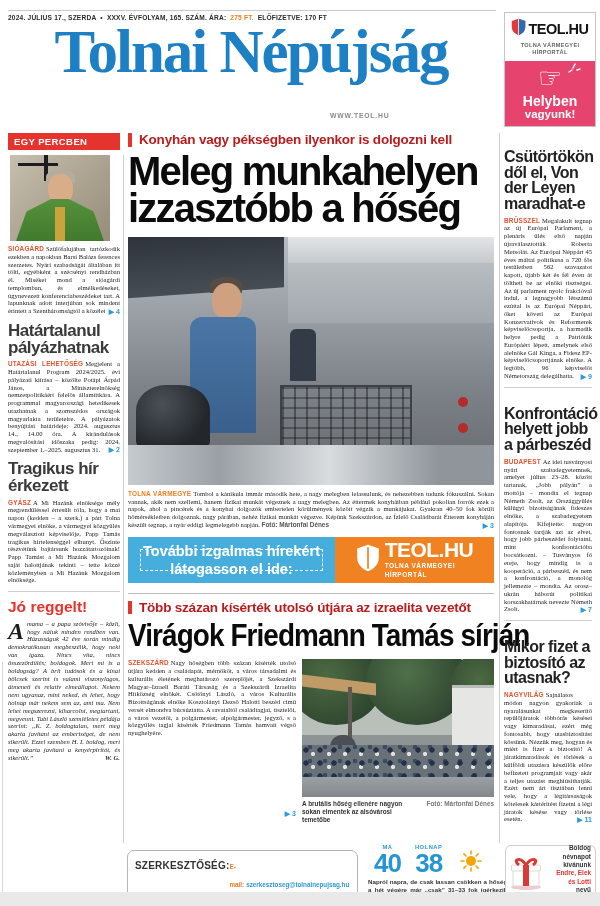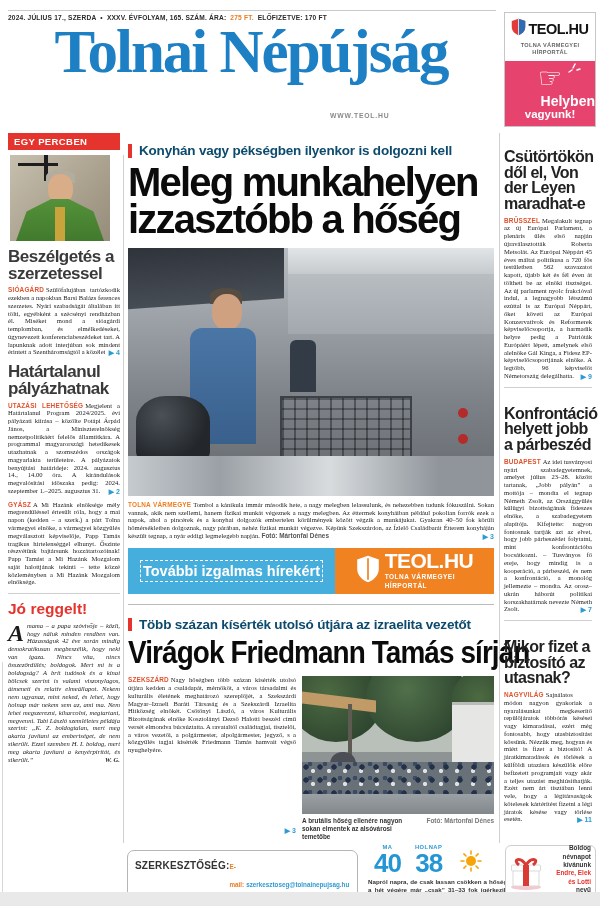--- a/index.html
+++ b/index.html
@@ -20,21 +20,21 @@
          box-sizing:border-box;display:flex;flex-direction:column;background:#fff;}
   .badge-top{padding:5px 2px 4px;}
   .brand-row{display:flex;align-items:center;justify-content:center;gap:2px;}
   .badge-brand{font:bold 14.5px/1 "Liberation Sans",sans-serif;color:#141414;letter-spacing:-.5px;}
   .badge-tag{margin-top:2px;text-align:center;font:bold 5.6px/1.3 "Liberation Sans",sans-serif;
              color:#666;letter-spacing:.3px;}
   .badge-promo{flex:1;background:#e6436f;color:#fff;text-align:center;padding-top:2px;}
   .hand-wrap{position:relative;height:31px;}
   .hand-glyph{font:27px/30px "DejaVu Sans",sans-serif;color:#fff;}
   .sparks{position:absolute;right:14px;top:-1px;}
-  .promo1{font:bold 14px/1.05 "Liberation Sans",sans-serif;text-align:right;}
+  .promo1{font:bold 14px/1.05 "Liberation Sans",sans-serif;}
   .promo2{font:bold 11.5px/1.15 "Liberation Sans",sans-serif;}
 
   
   .bt{font:400 6.6px/1.18 "Liberation Serif",serif;color:#1c1c1c;text-align:justify;
       position:relative;margin:0 0 6px;}
   .lead{font:bold 6.4px/1 "Liberation Sans",sans-serif;color:#e0532f;letter-spacing:.2px;margin-right:2px;}
   .lead-orange{color:#ef7d21;}
   .pr{position:absolute;right:0;bottom:0;background:#fff;padding-left:4px;
       font:bold 7px/1 "Liberation Sans",sans-serif;color:#2e9ad2;white-space:nowrap;}
   .credit{font:bold 6.4px "Liberation Sans",sans-serif;color:#555;}
@@ -47,22 +47,22 @@
                 background:linear-gradient(135deg,#c8c0ae,#a89f8d 60%,#968c7a);}
   .tL{font:bold 17px/.98 "Liberation Sans",sans-serif;color:#3a3a3a;letter-spacing:-.5px;margin:8px 0 4px;}
   .divL{border-top:1px solid #cfcfcf;margin:7px 0;}
   .good-title{font:bold 15.5px/1 "Liberation Sans",sans-serif;color:#e5332d;margin:5px 0 5px;}
   .good-body{font:italic 6.6px/1.2 "Liberation Serif",serif;color:#1c1c1c;text-align:justify;}
   .dropcap{float:left;font:italic bold 24px/20px "Liberation Serif",serif;margin:1px 3px 0 0;}
   .sig{float:right;font-weight:bold;font-style:italic;}
 
   
   .col-main{position:absolute;left:128px;top:131px;width:366px;}
-  .kicker{font:bold 13.5px/1 "Liberation Sans",sans-serif;color:#0c4a6e;border-left:4px solid #e5332d;
-          padding-left:7px;margin:13px 0 6px;letter-spacing:-.2px;white-space:nowrap;}
+  .kicker{font:bold 13.5px/1 "Liberation Sans",sans-serif;color:#b91c1c;border-left:4px solid #e5332d;
+          padding-left:7px;margin:2px 0 6px;letter-spacing:-.2px;white-space:nowrap;}
   .h-main{font:bold 40px/.93 "Liberation Sans",sans-serif;color:#0b0b0b;letter-spacing:-1.8px;margin:4px 0 10px;}
   .photo-kitchen{position:relative;width:366px;height:248px;overflow:hidden;
                  background:linear-gradient(180deg,#b9bdc2 0%,#9aa0a6 30%,#7e8389 60%,#64686d 100%);}
   .caption-main{margin-top:5px;}
   .banner{display:flex;height:46px;margin-top:8px;}
   .banner-blue{flex:1.15;background:#45aedd;padding:12px;display:flex;}
   .banner-dash{flex:1;border:1.6px dashed #fff;display:flex;flex-direction:column;justify-content:center;
                align-items:center;color:#fff;font:bold 14.5px/1.25 "Liberation Sans",sans-serif;}
   .banner-orange{flex:1;background:#f08222;display:flex;align-items:center;justify-content:center;gap:5px;color:#fff;}
   .bo-brand{font:bold 21px/1 "Liberation Sans",sans-serif;letter-spacing:-.5px;}
@@ -185,32 +185,32 @@
 
     <div class="photo-priest">
       <div class="ph" style="left:34px;top:0;width:4px;height:26px;background:#1d1d1d;"></div>
       <div class="ph" style="left:8px;top:8px;width:40px;height:3px;background:#1d1d1d;"></div>
       <div class="ph" style="left:36px;top:15px;width:29px;height:13px;border-radius:50% 50% 0 0;background:#b3ada0;"></div>
       <div class="ph" style="left:38px;top:19px;width:25px;height:30px;border-radius:46%;background:#d9ad87;"></div>
       <div class="ph" style="left:6px;bottom:0;width:88px;height:42px;background:linear-gradient(#55913a,#417a2d);clip-path:polygon(0 100%,100% 100%,88% 30%,60% 0,40% 0,12% 30%);"></div>
       <div class="ph" style="left:45px;bottom:0;width:10px;height:34px;background:#c9a43c;"></div>
     </div>
 
-    <h3 class="tL">Beszélgetés a szerzetessel</h3>
     <p class="bt">
       <span class="lead">SIÓAGÁRD</span><span>Szülőfalujában tartózkodik ezekben a napokban Barsi Balázs ferences szerzetes. Nyári szabadságát általában itt tölti, egyébként a szécsényi rendházban él. Miséket mond a sióagárdi templomban, és elmélkedéseket, úgynevezett konferenciabeszédeket tart. A lapunknak adott interjúban sok mindent érintett a Szentháromságtól a közéletig.</span>
       <span class="pr"><span>▶</span> <span>4</span></span>
     </p>
 
     <h3 class="tL">Határtalanul pályázhatnak</h3>
     <p class="bt">
       <span class="lead">UTAZÁSI LEHETŐSÉG</span><span>Megjelent a Határtalanul Program 2024/2025. évi pályázati kiírása – közölte Potápi Árpád János, a Miniszterelnökség nemzetpolitikáért felelős államtitkára. A programmal magyarországi hetedikesek utazhatnak a szomszédos országok magyarlakta területeire. A pályázatok benyújtási határideje: 2024. augusztus 14., 14.00 óra. A kirándulások megvalósítási időszaka pedig: 2024. szeptember 1.–2025. augusztus 31.</span>
       <span class="pr"><span>▶</span> <span>2</span></span>
     </p>
 
+    <h3 class="tL">Tragikus hír érkezett</h3>
     <p class="bt">
       <span class="lead">GYÁSZ</span><span>A Mi Hazánk elnöksége mély megrendüléssel értesült róla, hogy a mai napon (kedden – a szerk.) a párt Tolna vármegyei elnöke, a vármegyei közgyűlés megválasztott képviselője, Papp Tamás tragikus hirtelenséggel elhunyt. Őszinte részvétünk bajtársunk hozzátartozóinak! Papp Tamást a Mi Hazánk Mozgalom saját halottjának tekinti – tette közzé közleményben a Mi Hazánk Mozgalom elnöksége.</span>
     </p>
 
     <div class="divL"></div>
 
     <h3 class="good-title">Jó reggelt!</h3>
     <p class="bt good-body">
       <span class="dropcap">A</span><span>mama – a papa szóvivője – közli, hogy náluk minden rendben van. Házasságuk 42 éve során mindig demokratikusan megbeszélik, hogy neki van igaza. Nincs vita, nincs összezördülés; boldogok. Mert mi is a boldogság? A brit tudósok és a kínai bölcsek szerint is valami viszonylagos, átmeneti és relatív elmeállapot. Nekem nem ugyanaz, mint neked, és lehet, hogy holnap már nekem sem az, ami ma. Nem lehet megszerezni, kiharcolni, megtartani, megvenni. Tabi László szemléletes példája szerint: „K. Z. boldogtalan, mert meg akarta javítani az emberiséget, de nem sikerült. Ezzel szemben H. I. boldog, mert meg akarta javítani a kenyérpirítót, és sikerült.”</span>
       <span class="sig">W. G.</span>
@@ -239,20 +239,21 @@
     <p class="bt caption-main">
       <span class="lead lead-orange">TOLNA VÁRMEGYE</span><span>Tombol a kánikula immár második hete, a nagy melegben lelassulunk, és nehezebben tudunk fókuszálni. Sokan vannak, akik nem szellemi, hanem fizikai munkát végeznek a nagy melegben. Az éttermek konyháiban például pokolian forrók ezek a napok, ahol a pincérek és a konyhai dolgozók embertelen körülmények között végzik a munkájukat. Gyakran 40–50 fok körüli hőmérsékletben dolgoznak, nagy párában, nehéz fizikai munkát végezve. Képünk Szekszárdon, az Ízlelő Családbarát Étterem konyháján készült tegnap, a nyár eddigi legmelegebb napján.</span>
       <span class="credit">Fotó: Mártonfai Dénes</span>
       <span class="pr"><span>▶</span> <span>3</span></span>
     </p>
 
     <div class="banner">
       <div class="banner-blue">
         <div class="banner-dash">
           <div>További izgalmas hírekért</div>
+          <div>látogasson el ide:</div>
         </div>
       </div>
       <div class="banner-orange">
         <span>
           <svg width="24" height="30" viewBox="0 0 20 24">
             <path d="M10 1 L19 4 V12 C19 18 14 21.5 10 23 C6 21.5 1 18 1 12 V4 Z" fill="#fff"></path>
             <path d="M10 3 V21" stroke="#f08222" stroke-width="1.4"></path>
           </svg>
         </span>
         <span>

